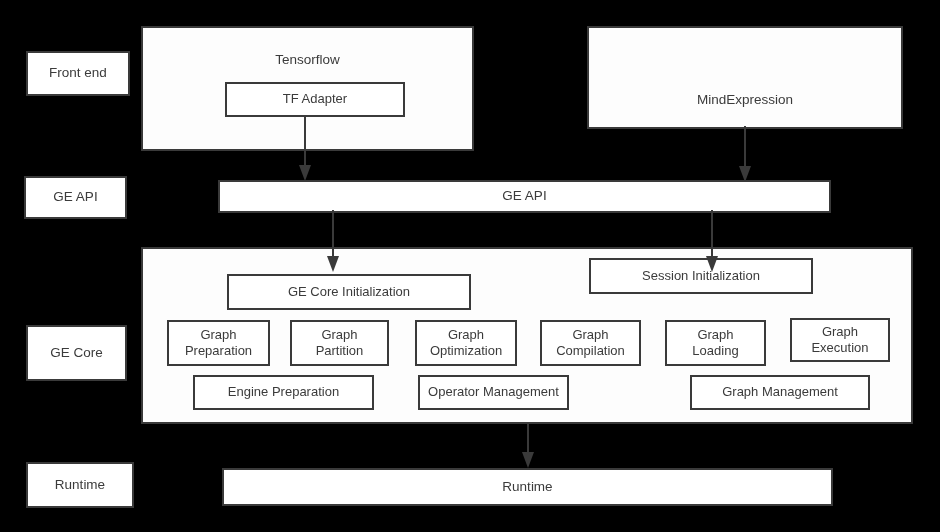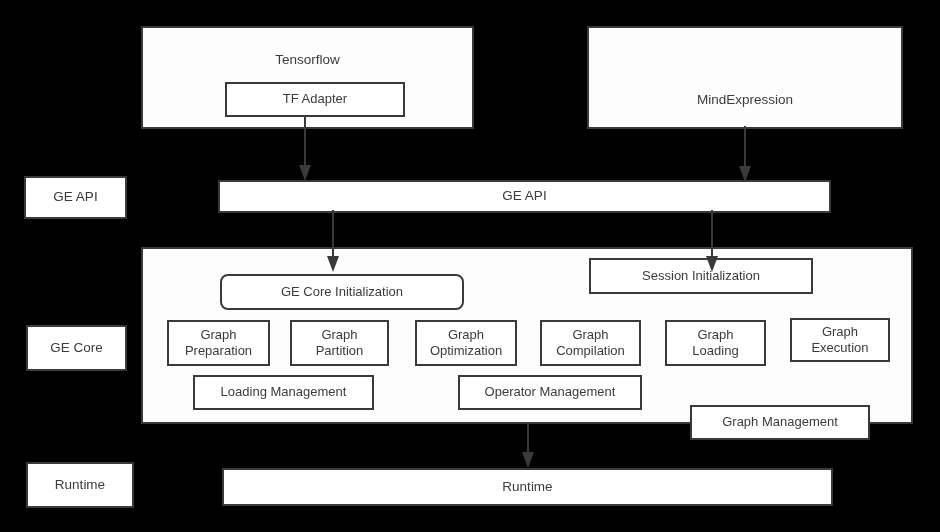--- a/index.html
+++ b/index.html
@@ -60,52 +60,55 @@
   .arrow svg {
     display: block;
     overflow: visible;
   }
 </style>
 </head>
 <body>
 
 <div id="canvas">
 
+  <div class="box layer-label" style="left:26px; top:51px; width:104px; height:45px;">
+    <span>Front end</span>
+  </div>
 
   <div class="box layer-label" style="left:24px; top:176px; width:103px; height:43px;">
     <span>GE API</span>
   </div>
 
-  <div class="box layer-label" style="left:26px; top:325px; width:101px; height:46px;">
+  <div class="box layer-label" style="left:26px; top:325px; width:101px; height:56px;">
     <span>GE Core</span>
   </div>
 
   <div class="box layer-label" style="left:26px; top:462px; width:108px; height:46px;">
     <span>Runtime</span>
   </div>
 
-  <div class="box container-box" style="left:141px; top:26px; width:333px; height:103px;">
+  <div class="box container-box" style="left:141px; top:26px; width:333px; height:125px;">
     <div class="group-title" style="top:24px;">Tensorflow</div>
   </div>
 
   <div class="box wide-unit" style="left:225px; top:82px; width:180px; height:35px;">
     <span>TF Adapter</span>
   </div>
 
   <div class="box container-box" style="left:587px; top:26px; width:316px; height:103px;">
     <div class="group-title" style="top:40px;margin-top:24px;">MindExpression</div>
   </div>
 
   <div class="box bar" style="left:218px; top:180px; width:613px; height:33px;">
     <span>GE API</span>
   </div>
 
   <div class="box container-box" style="left:141px; top:247px; width:772px; height:177px;"></div>
 
-  <div class="box wide-unit" style="left:220px; top:274px; width:244px; height:36px;border-radius:8px;">
+  <div class="box wide-unit" style="left:227px; top:274px; width:244px; height:36px;">
     <span>GE Core Initialization</span>
   </div>
 
   <div class="box wide-unit" style="left:589px; top:258px; width:224px; height:36px;">
     <span>Session Initialization</span>
   </div>
 
   <div class="box unit" style="left:167px; top:320px; width:103px; height:46px;">
     <span>Graph
 Preparation</span>
@@ -130,28 +133,28 @@
     <span>Graph
 Loading</span>
   </div>
 
   <div class="box unit" style="left:790px; top:318px; width:100px; height:44px;">
     <span>Graph
 Execution</span>
   </div>
 
   <div class="box wide-unit" style="left:193px; top:375px; width:181px; height:35px;">
-    <span>Loading Management</span>
+    <span>Engine Preparation</span>
   </div>
 
-  <div class="box wide-unit" style="left:458px; top:375px; width:184px; height:35px;">
+  <div class="box wide-unit" style="left:418px; top:375px; width:151px; height:35px;">
     <span>Operator Management</span>
   </div>
 
-  <div class="box wide-unit" style="left:690px; top:375px; width:180px; height:35px;margin-top:30px;">
+  <div class="box wide-unit" style="left:690px; top:375px; width:180px; height:35px;">
     <span>Graph Management</span>
   </div>
 
   <div class="box bar" style="left:222px; top:468px; width:611px; height:38px;">
     <span>Runtime</span>
   </div>
 
   <div class="arrow" style="left:295px; top:115px; width:20px; height:70px;">
     <svg width="20" height="70" viewBox="0 0 20 70">
       <line x1="10" y1="0" x2="10" y2="54" stroke="#3a3a3a" stroke-width="2"></line>

